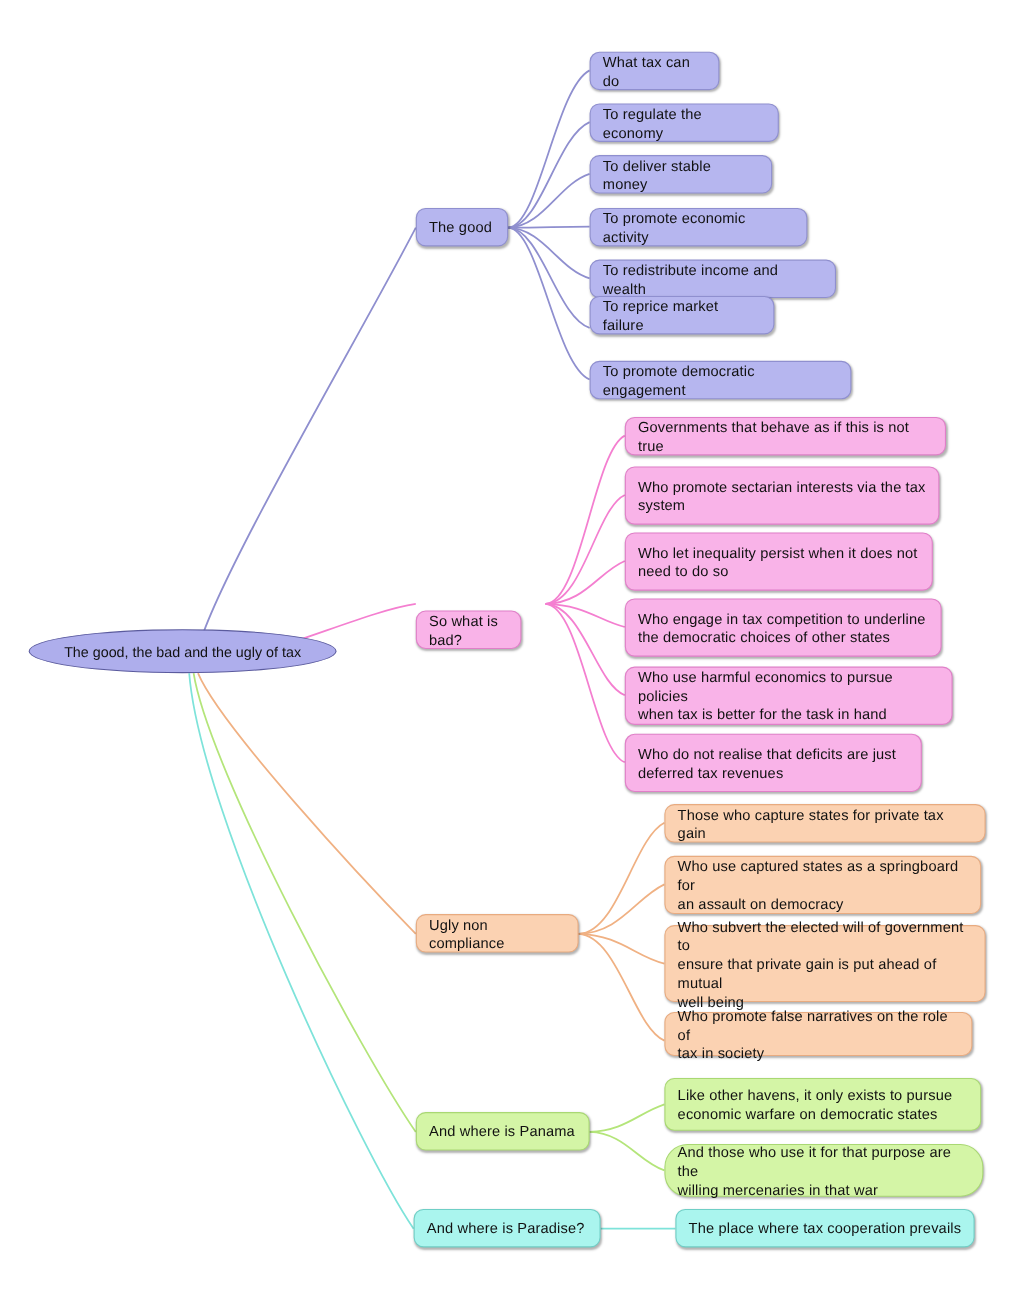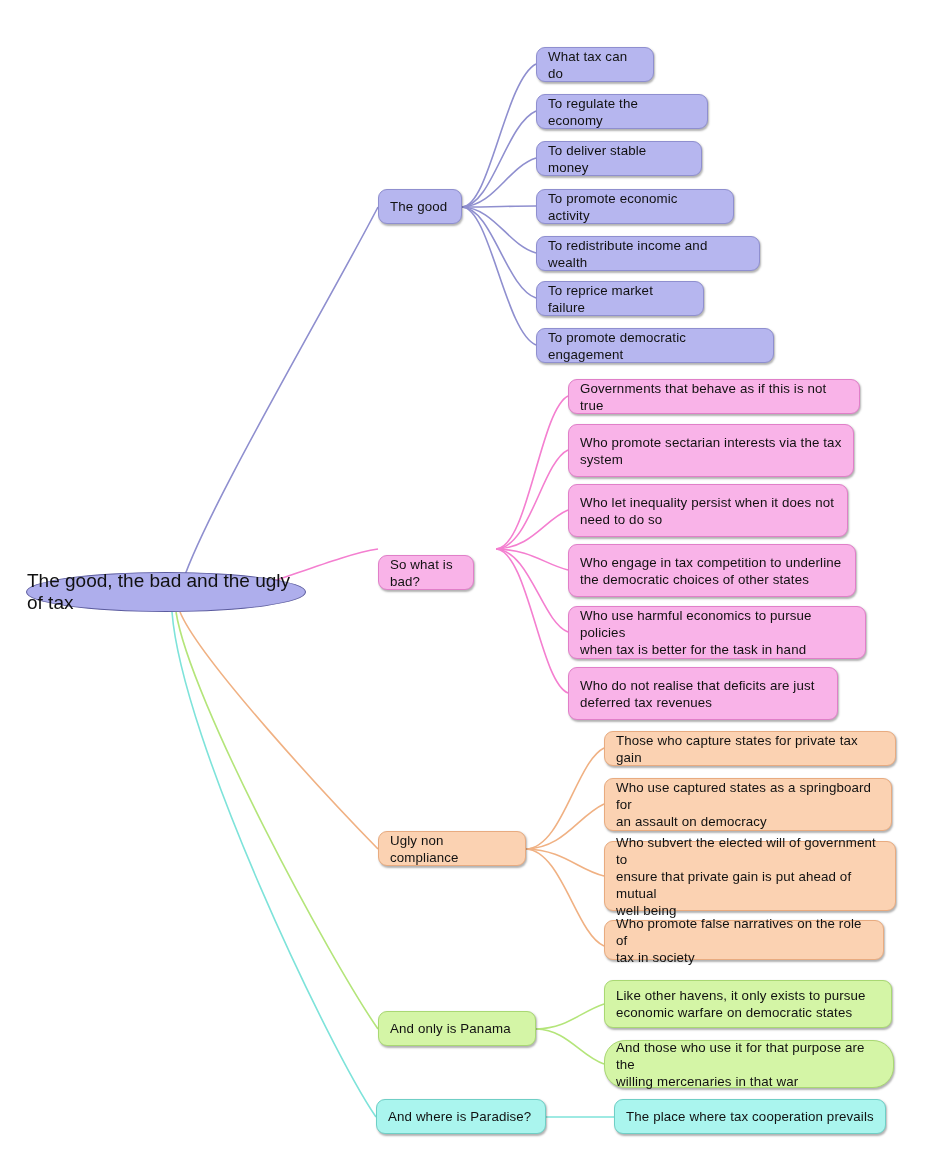--- a/index.html
+++ b/index.html
@@ -46,21 +46,21 @@
     width: 100%;
   }
   .root {
     position: absolute;
     box-sizing: border-box;
     border-radius: 50%;
     border: 1px solid #5b5b9e;
     display: flex;
     align-items: center;
     justify-content: center;
-    font-size: 19px;
+    font-size: 13px;
     color: #111111;
     background: #aeaeec;
   }
   .c-blue   { background: #b6b6ef; border-color: #8f8fcf; }
   .c-pink   { background: #f9b3e8; border-color: #e07fc8; }
   .c-orange { background: #fbd2b2; border-color: #e8ab80; }
   .c-green  { background: #d4f5a6; border-color: #a9d873; }
   .c-cyan   { background: #aaf5ee; border-color: #6fcfc6; }
   .conn {
     fill: none;
@@ -121,21 +121,21 @@
   </div>
   <div class="node c-blue" style="left:536px; top:141px; width:166px; height:35px;">
     <span class="label">To deliver stable money</span>
   </div>
   <div class="node c-blue" style="left:536px; top:189px; width:198px; height:35px;">
     <span class="label">To promote economic activity</span>
   </div>
   <div class="node c-blue" style="left:536px; top:236px; width:224px; height:35px;">
     <span class="label">To redistribute income and wealth</span>
   </div>
-  <div class="node c-blue" style="left:536px; top:281px; width:168px; height:35px;">
+  <div class="node c-blue" style="left:536px; top:269px; width:168px; height:35px;">
     <span class="label">To reprice market failure</span>
   </div>
   <div class="node c-blue" style="left:536px; top:328px; width:238px; height:35px;">
     <span class="label">To promote democratic engagement</span>
   </div>
 
   <div class="node c-pink" style="left:378px; top:555px; width:96px; height:35px;">
     <span class="label">So what is bad?</span>
   </div>
   <div class="node c-pink" style="left:568px; top:379px; width:292px; height:35px;">
@@ -176,21 +176,21 @@
     <span class="label">Who subvert the elected will of government to
 ensure that private gain is put ahead of mutual
 well being</span>
   </div>
   <div class="node c-orange" style="left:604px; top:920px; width:280px; height:40px;">
     <span class="label">Who promote false narratives on the role of
 tax in society</span>
   </div>
 
   <div class="node c-green" style="left:378px; top:1011px; width:158px; height:35px;">
-    <span class="label">And only is Panama</span>
+    <span class="label">And where is Panama</span>
   </div>
   <div class="node c-green" style="left:604px; top:980px; width:288px; height:48px;">
     <span class="label">Like other havens, it only exists to pursue
 economic warfare on democratic states</span>
   </div>
   <div class="node c-green" style="left:604px; top:1040px; width:290px; height:48px;border-radius:21px;">
     <span class="label">And those who use it for that purpose are the
 willing mercenaries in that war</span>
   </div>
 

